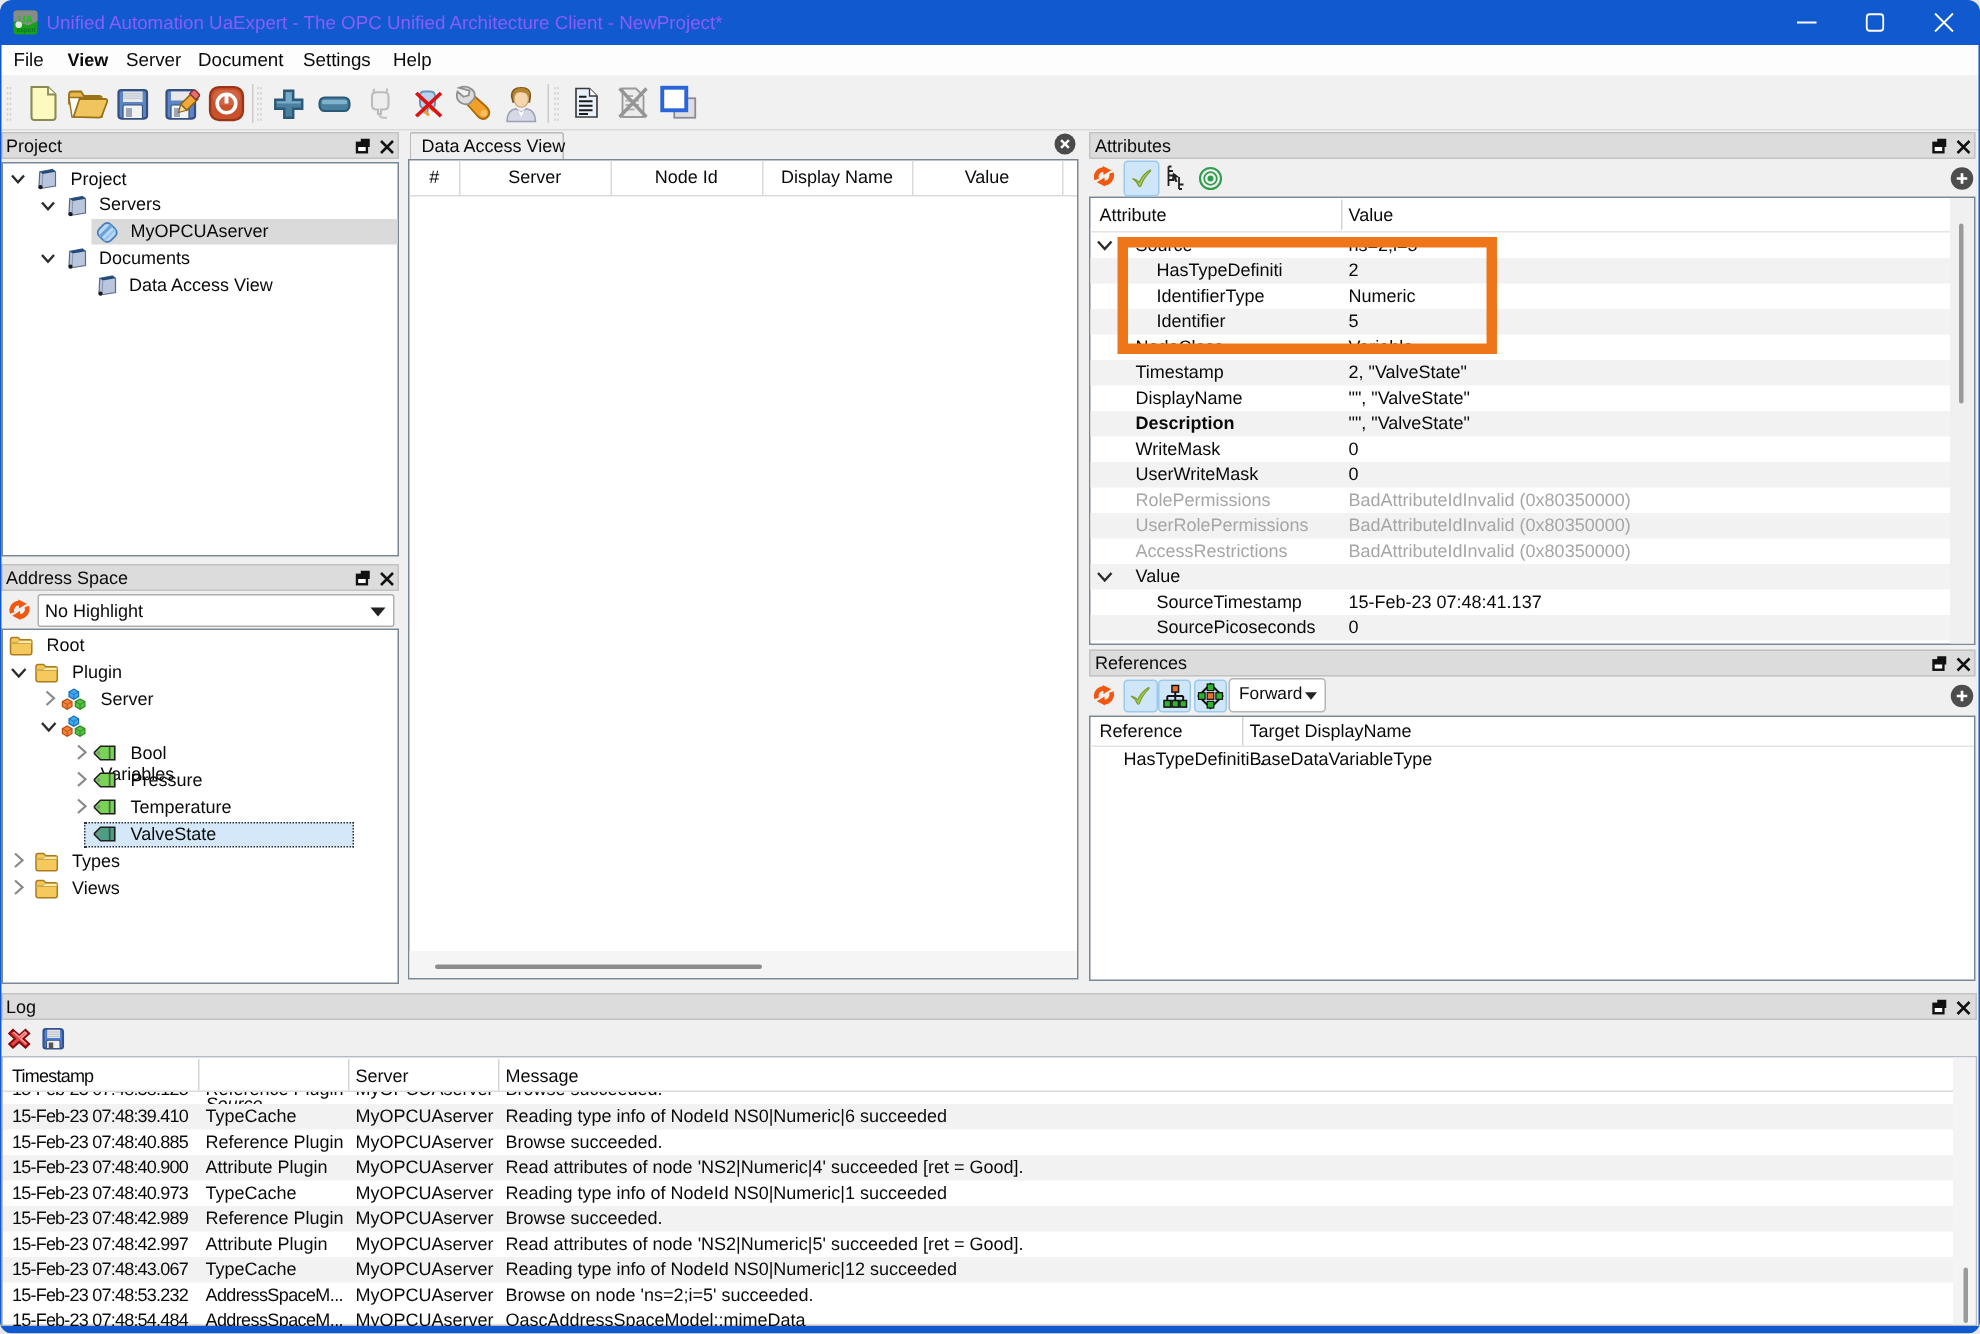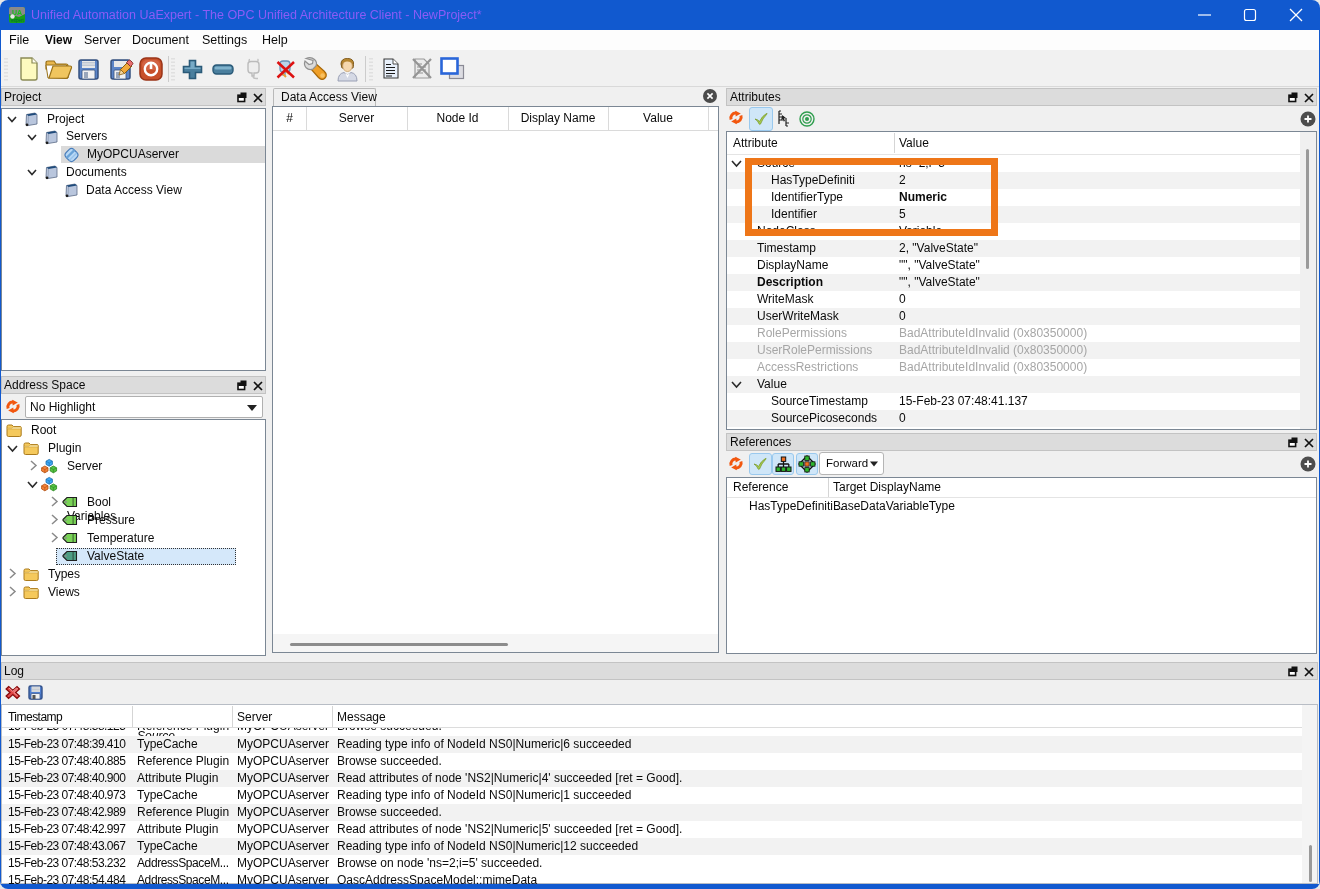--- a/index.html
+++ b/index.html
@@ -404,21 +404,21 @@
     <div class="abs" style="left:1306px;top:149px;width:3px;height:120px;background:#9a9a9a;border-radius:2px;"></div>
 
     <svg style="left:731px;top:159px;" width="11" height="9">
         <use href="#chevD"></use>
       </svg>
     <div class="t" style="left:757px;top:154.5px;">Source</div>
       <div class="t" style="left:899px;top:154.5px;">ns=2;i=5</div>
     <div class="t" style="left:771px;top:171.5px;">HasTypeDefiniti</div>
       <div class="t" style="left:899px;top:171.5px;">2</div>
     <div class="t" style="left:771px;top:188.5px;">IdentifierType</div>
-      <div class="t" style="left:899px;top:188.5px;font-weight:bold;">Numeric</div>
+      <div class="t" style="left:899px;top:188.5px;">Numeric</div>
     <div class="t" style="left:771px;top:205.5px;">Identifier</div>
       <div class="t" style="left:899px;top:205.5px;">5</div>
     <div class="t" style="left:757px;top:222.5px;">NodeClass</div>
       <div class="t" style="left:899px;top:222.5px;">Variable</div>
     <div class="t" style="left:757px;top:239.5px;">Timestamp</div>
       <div class="t" style="left:899px;top:239.5px;">2, "ValveState"</div>
     <div class="t" style="left:757px;top:256.5px;">DisplayName</div>
       <div class="t" style="left:899px;top:256.5px;">"", "ValveState"</div>
     <div class="t" style="left:757px;top:273.5px;font-weight:bold;">Description</div>
       <div class="t" style="left:899px;top:273.5px;">"", "ValveState"</div>

